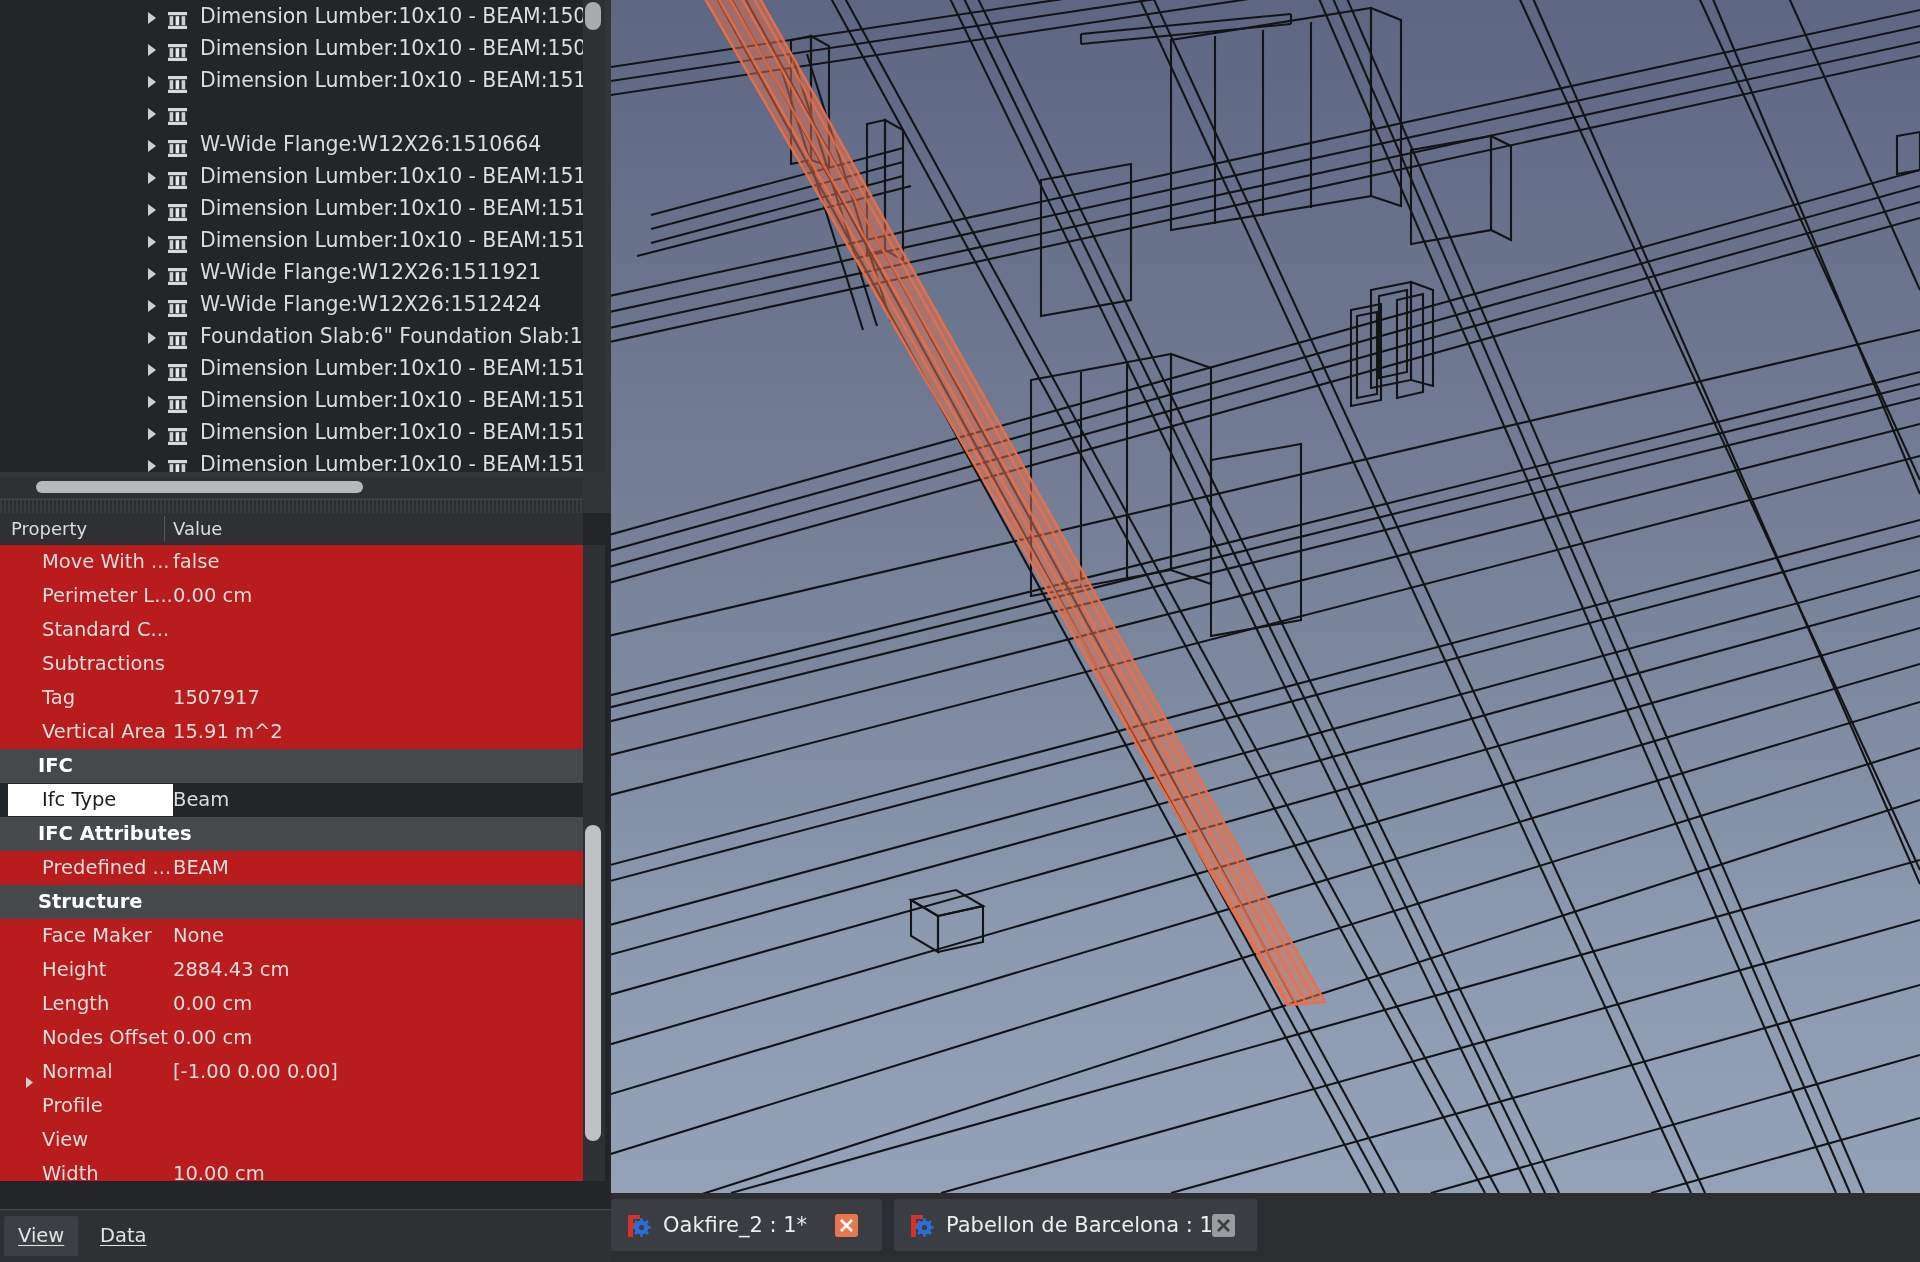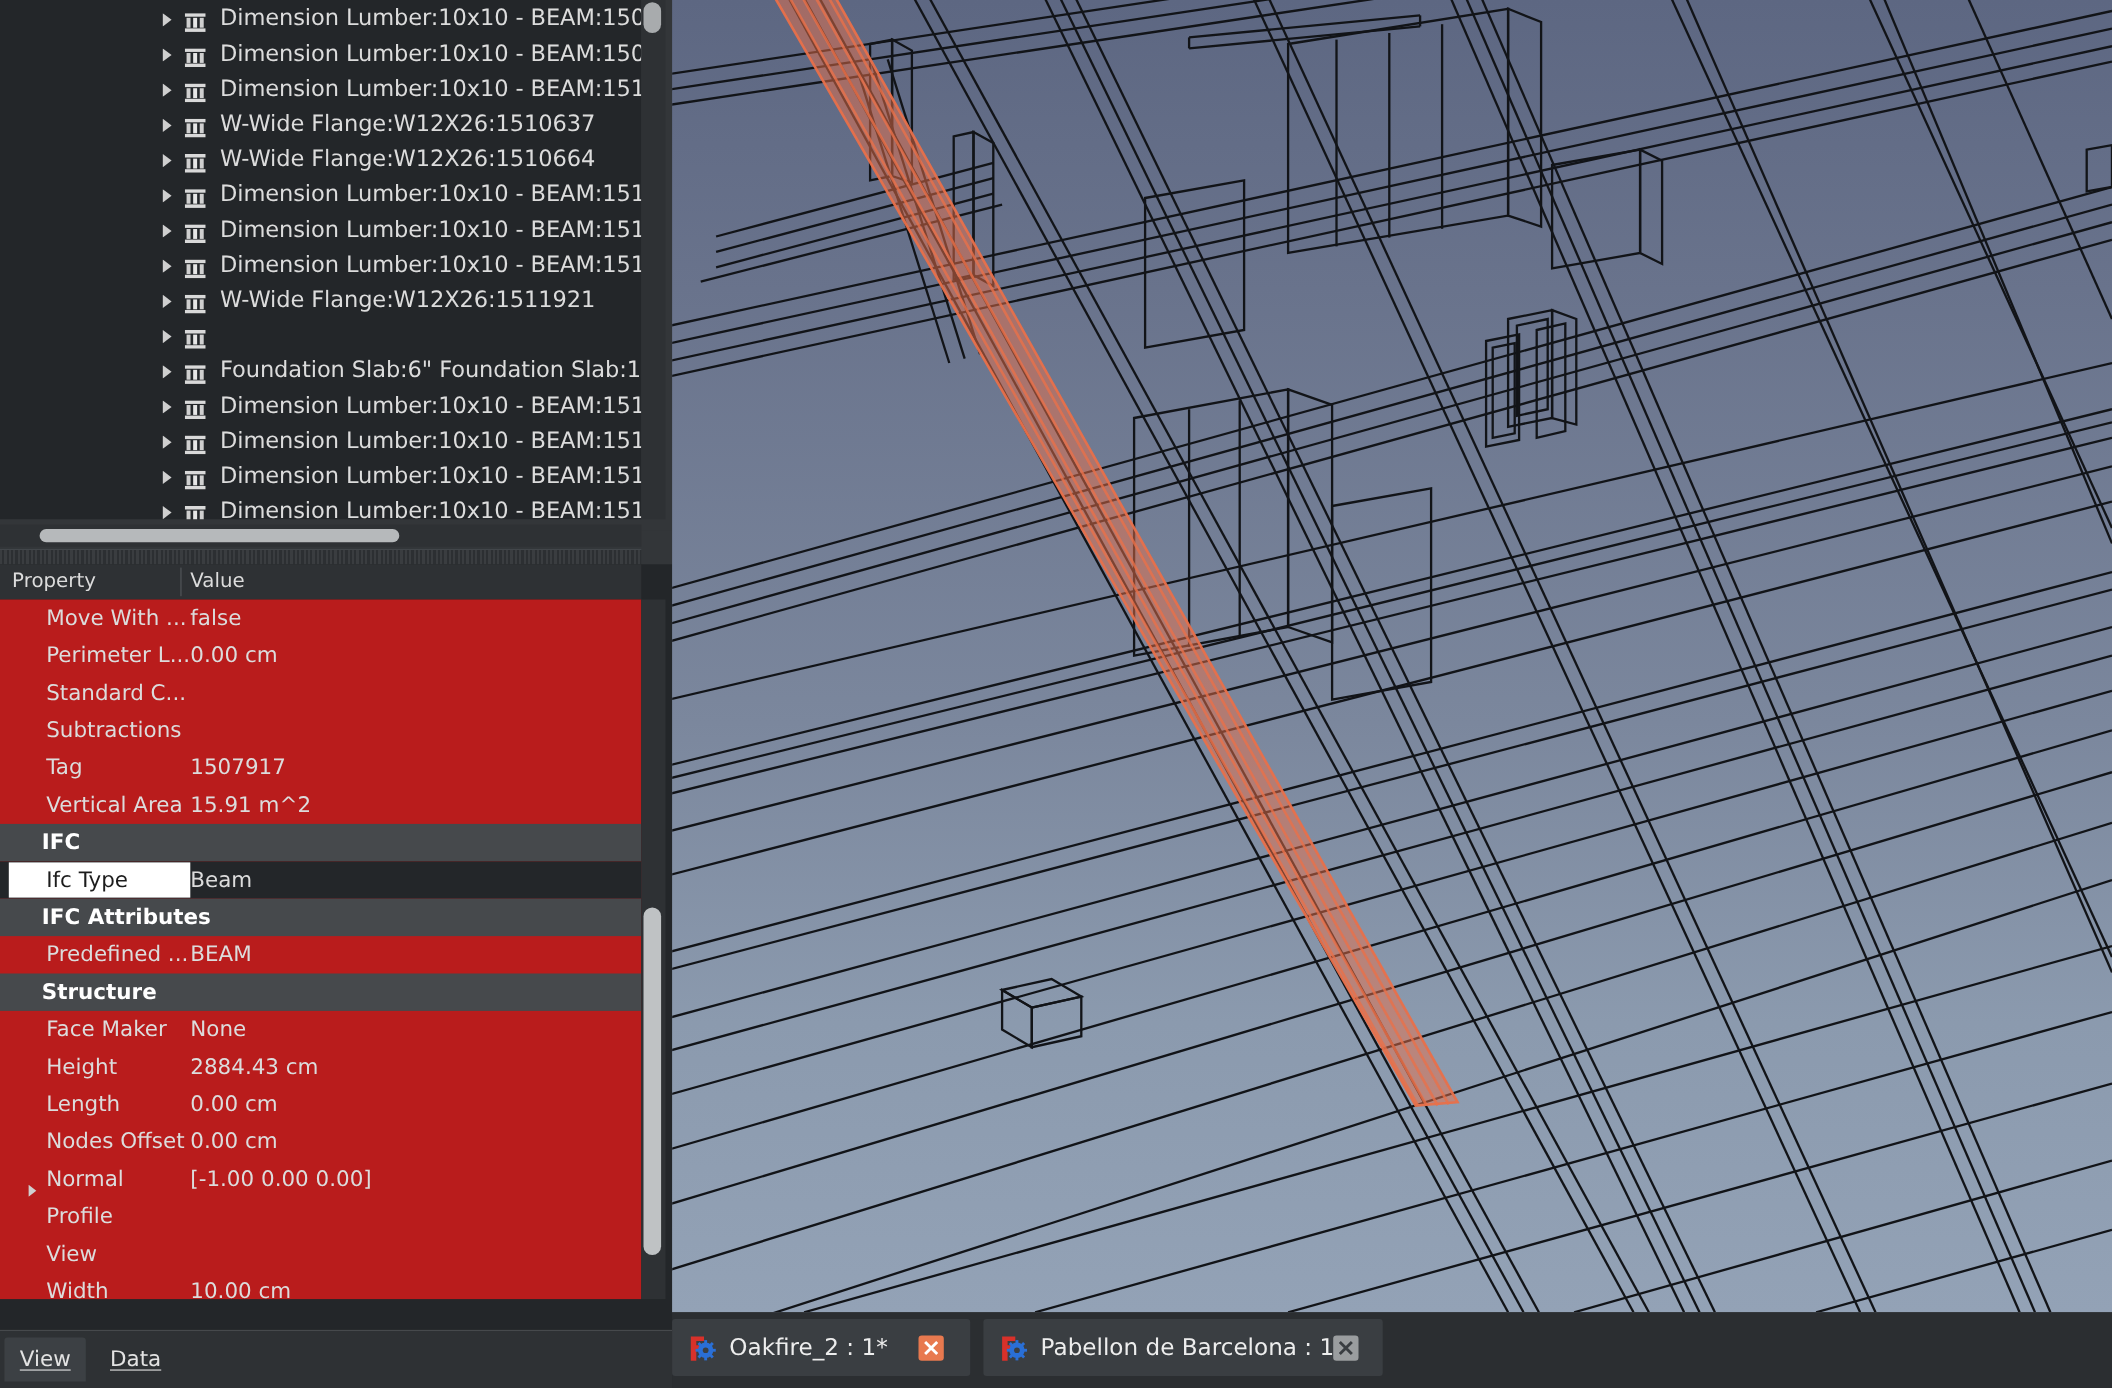--- a/index.html
+++ b/index.html
@@ -149,21 +149,20 @@
                 <path d="M2 0 L10 6 L2 12 Z" fill="#cfcfcf"></path>
               </svg>
             </span>
             <span class="tree-icon"><svg width="19" height="17" viewBox="0 0 19 17">
                 <rect x="0" y="0" width="19" height="3.2" fill="#d9d9d9"></rect>
                 <rect x="1.6" y="4.2" width="3.6" height="9" fill="#cfcfcf"></rect>
                 <rect x="7.6" y="4.2" width="3.6" height="9" fill="#e6e6e6"></rect>
                 <rect x="13.6" y="4.2" width="3.6" height="9" fill="#cfcfcf"></rect>
                 <rect x="0" y="13.8" width="19" height="3.2" fill="#d9d9d9"></rect>
               </svg></span>
-            <span class="tree-label">W-Wide Flange:W12X26:1510637</span>
           </div>
           <div class="tree-row">
             <span class="tree-arrow">
               <svg width="12" height="12" viewBox="0 0 12 12">
                 <path d="M2 0 L10 6 L2 12 Z" fill="#cfcfcf"></path>
               </svg>
             </span>
             <span class="tree-icon"><svg width="19" height="17" viewBox="0 0 19 17">
                 <rect x="0" y="0" width="19" height="3.2" fill="#d9d9d9"></rect>
                 <rect x="1.6" y="4.2" width="3.6" height="9" fill="#cfcfcf"></rect>
@@ -239,20 +238,21 @@
                 <path d="M2 0 L10 6 L2 12 Z" fill="#cfcfcf"></path>
               </svg>
             </span>
             <span class="tree-icon"><svg width="19" height="17" viewBox="0 0 19 17">
                 <rect x="0" y="0" width="19" height="3.2" fill="#d9d9d9"></rect>
                 <rect x="1.6" y="4.2" width="3.6" height="9" fill="#cfcfcf"></rect>
                 <rect x="7.6" y="4.2" width="3.6" height="9" fill="#e6e6e6"></rect>
                 <rect x="13.6" y="4.2" width="3.6" height="9" fill="#cfcfcf"></rect>
                 <rect x="0" y="13.8" width="19" height="3.2" fill="#d9d9d9"></rect>
               </svg></span>
+            <span class="tree-label">W-Wide Flange:W12X26:1512424</span>
           </div>
           <div class="tree-row">
             <span class="tree-arrow">
               <svg width="12" height="12" viewBox="0 0 12 12">
                 <path d="M2 0 L10 6 L2 12 Z" fill="#cfcfcf"></path>
               </svg>
             </span>
             <span class="tree-icon"><svg width="19" height="17" viewBox="0 0 19 17">
                 <rect x="0" y="0" width="19" height="3.2" fill="#d9d9d9"></rect>
                 <rect x="1.6" y="4.2" width="3.6" height="9" fill="#cfcfcf"></rect>

